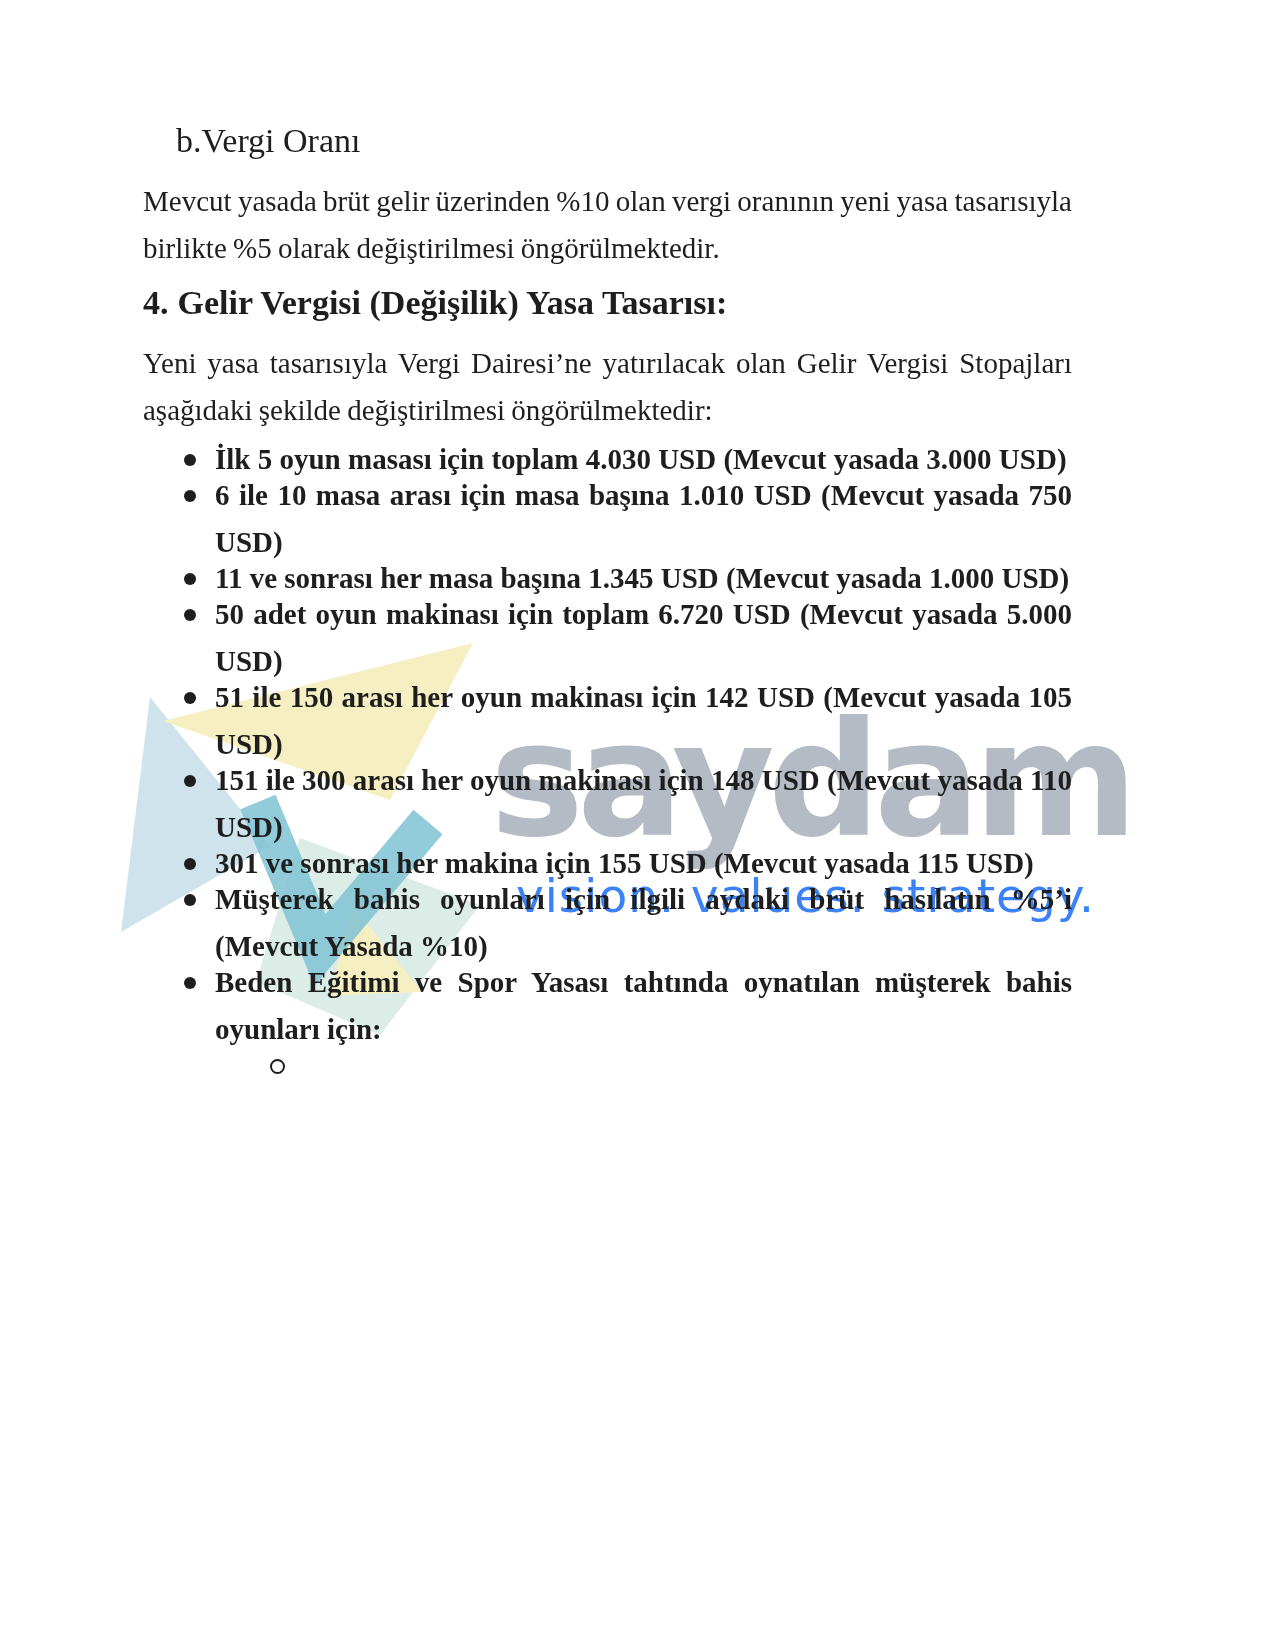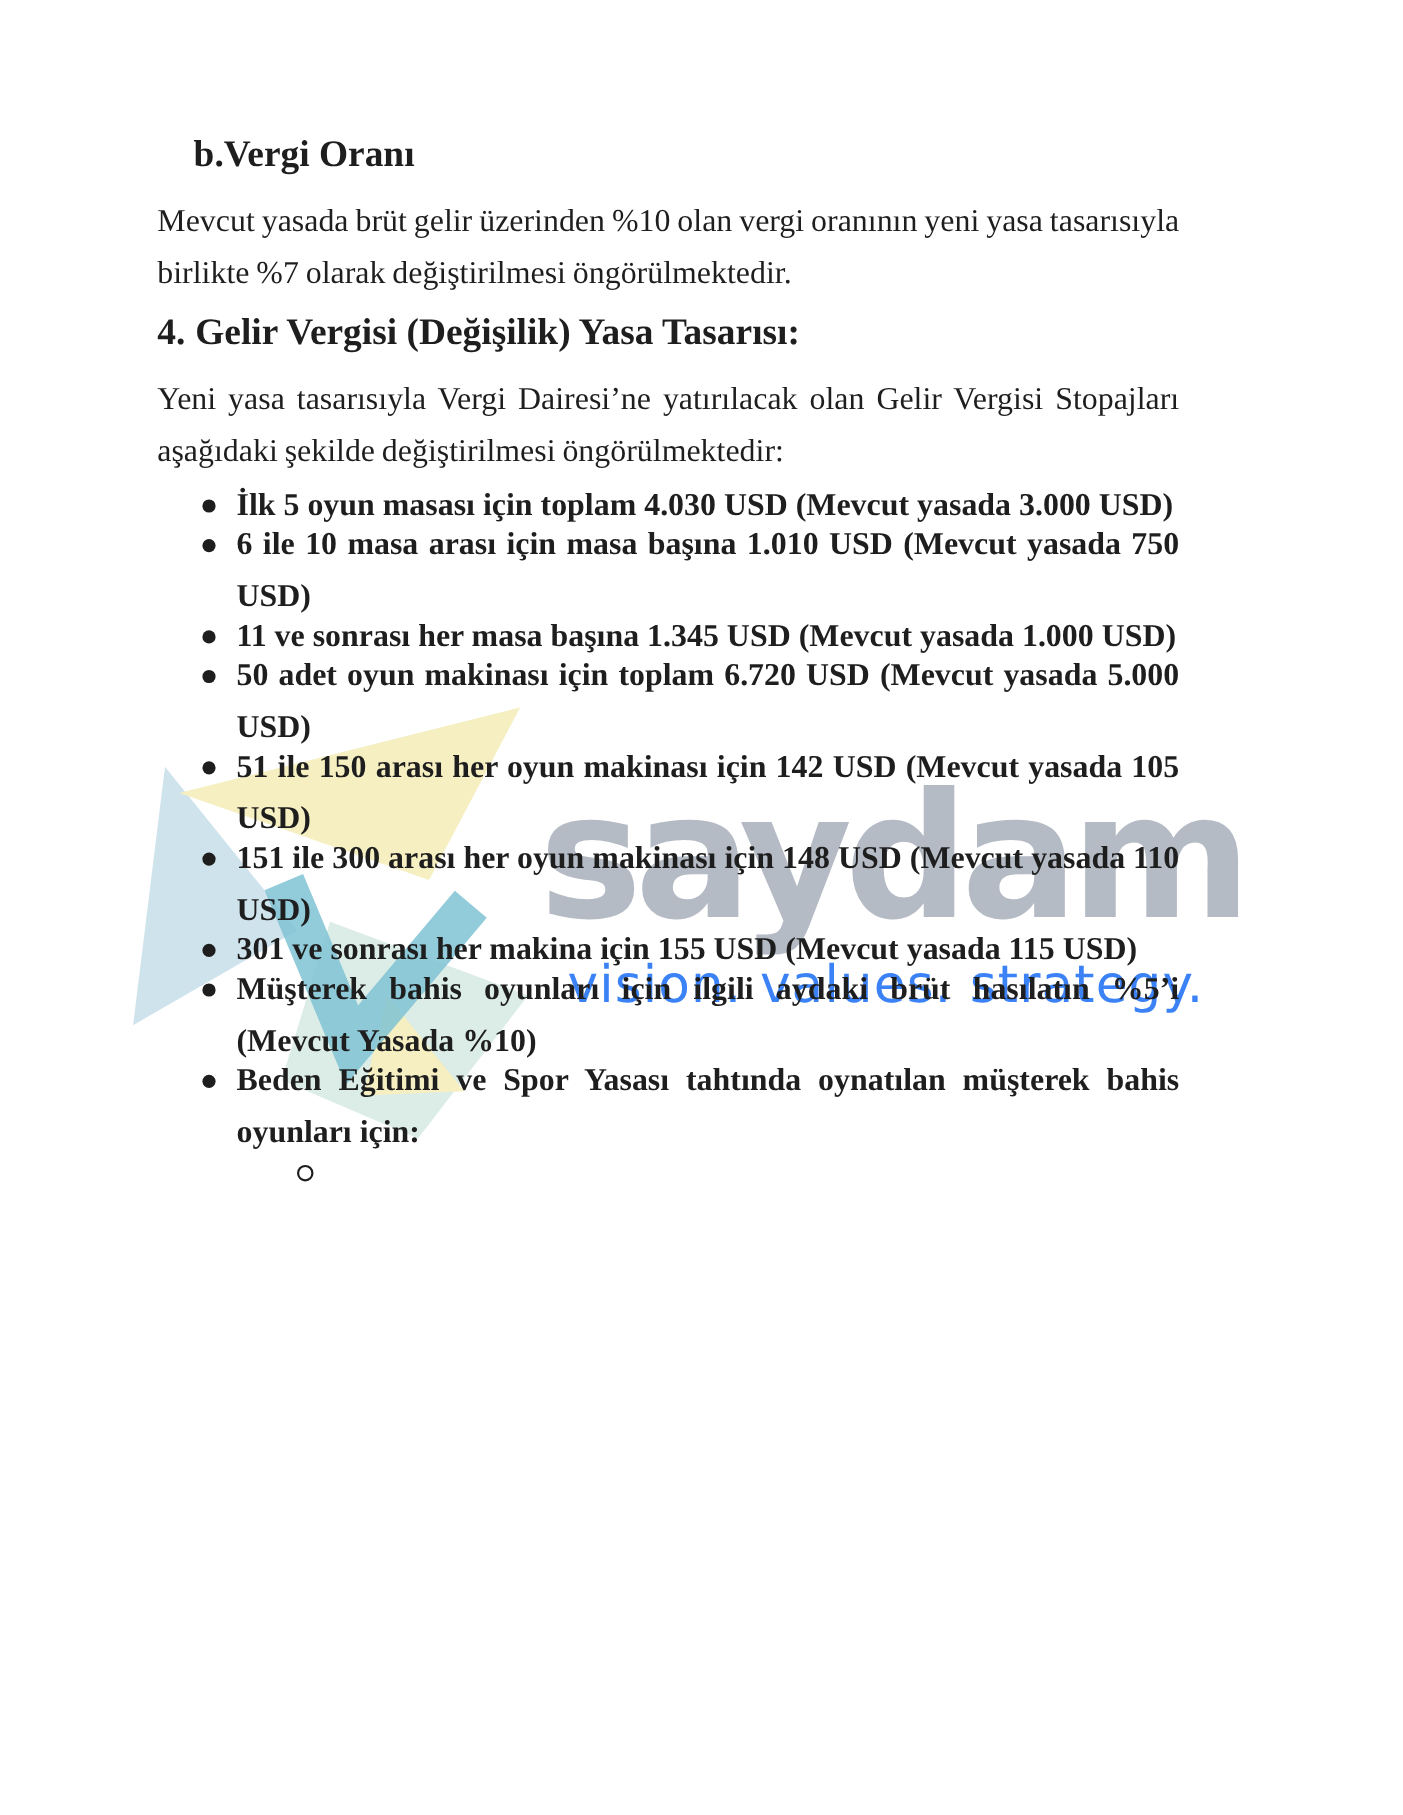--- a/index.html
+++ b/index.html
@@ -45,21 +45,21 @@
   .content {
     position: absolute;
     z-index: 1;
     left: 143px;
     top: 120px;
     width: 929px;
   }
   .h1 {
     margin: 0 0 0 33px;
     font-size: 34px;
-    font-weight: 700;
+    font-weight: 400;
     line-height: 42px;
   }
   .h2 {
     margin: 10px 0 0 0;
     font-size: 34px;
     font-weight: 700;
     line-height: 42px;
   }
   .h2 .h2-number { margin-right: 9px; }
   .para {
@@ -117,21 +117,21 @@
       <path d="M258 802 L320 950 L428 822" fill="none" stroke-width="38" opacity="0.85" stroke="#7fc2d4"></path>
     </svg>
     <div class="wm-word">saydam</div>
     <div class="wm-tagline">vision. values. strategy.</div>
   </div>
 
   <div class="content">
 
     <div class="h1">b.Vergi Oranı</div>
 
-    <p class="para">Mevcut yasada brüt gelir üzerinden %10 olan vergi oranının yeni yasa tasarısıyla birlikte %7 olarak değiştirilmesi öngörülmektedir.</p>
+    <p class="para">Mevcut yasada brüt gelir üzerinden %10 olan vergi oranının yeni yasa tasarısıyla birlikte %5 olarak değiştirilmesi öngörülmektedir.</p>
 
     <div class="h2">
       <span class="h2-number">4.</span><span>Gelir Vergisi (Değişilik) Yasa Tasarısı:</span>
     </div>
 
     <p class="para">Yeni yasa tasarısıyla Vergi Dairesi’ne yatırılacak olan Gelir Vergisi Stopajları aşağıdaki şekilde değiştirilmesi öngörülmektedir:</p>
 
     <div class="list">
 
       <div class="li">

